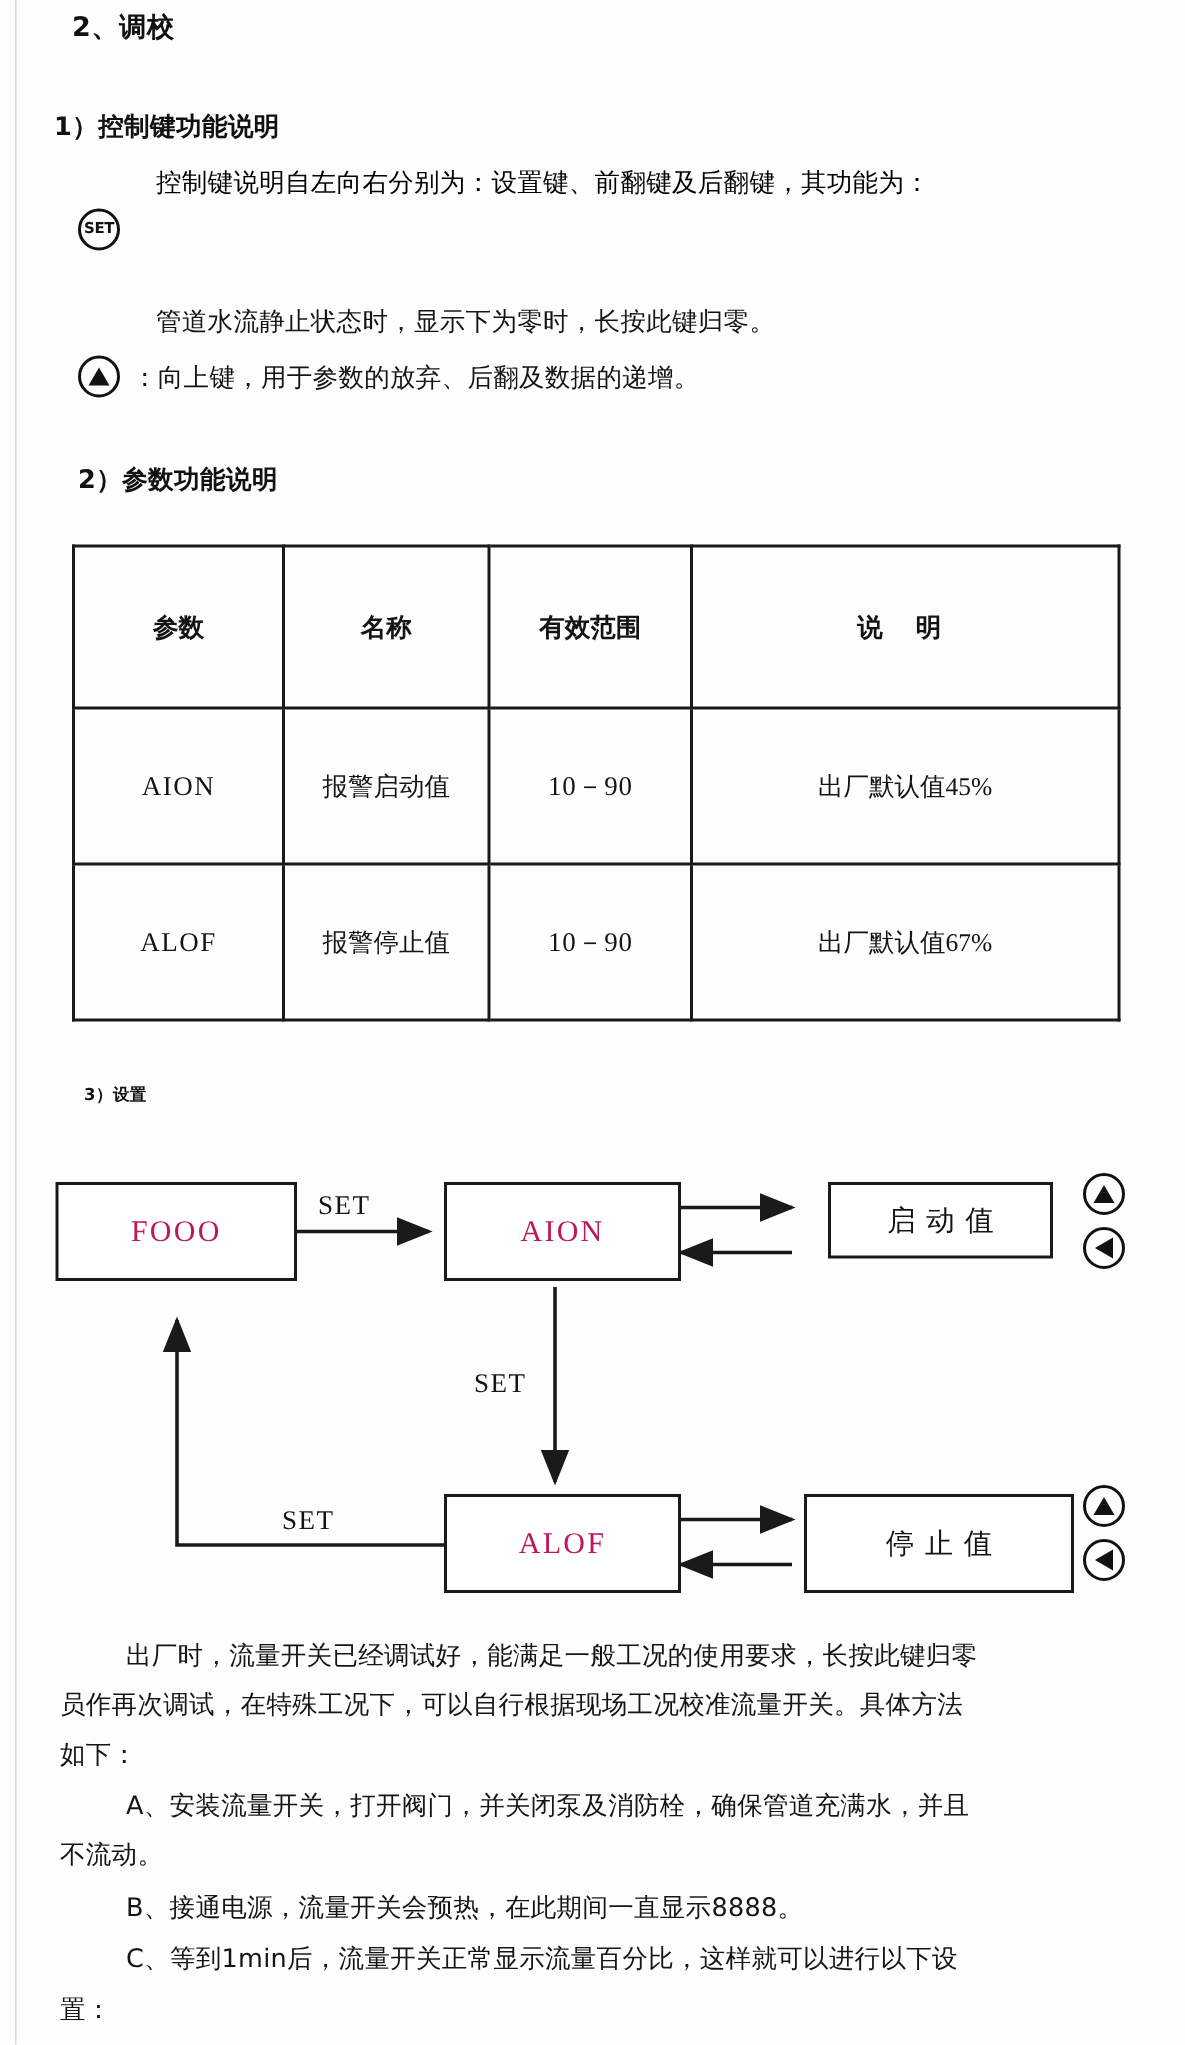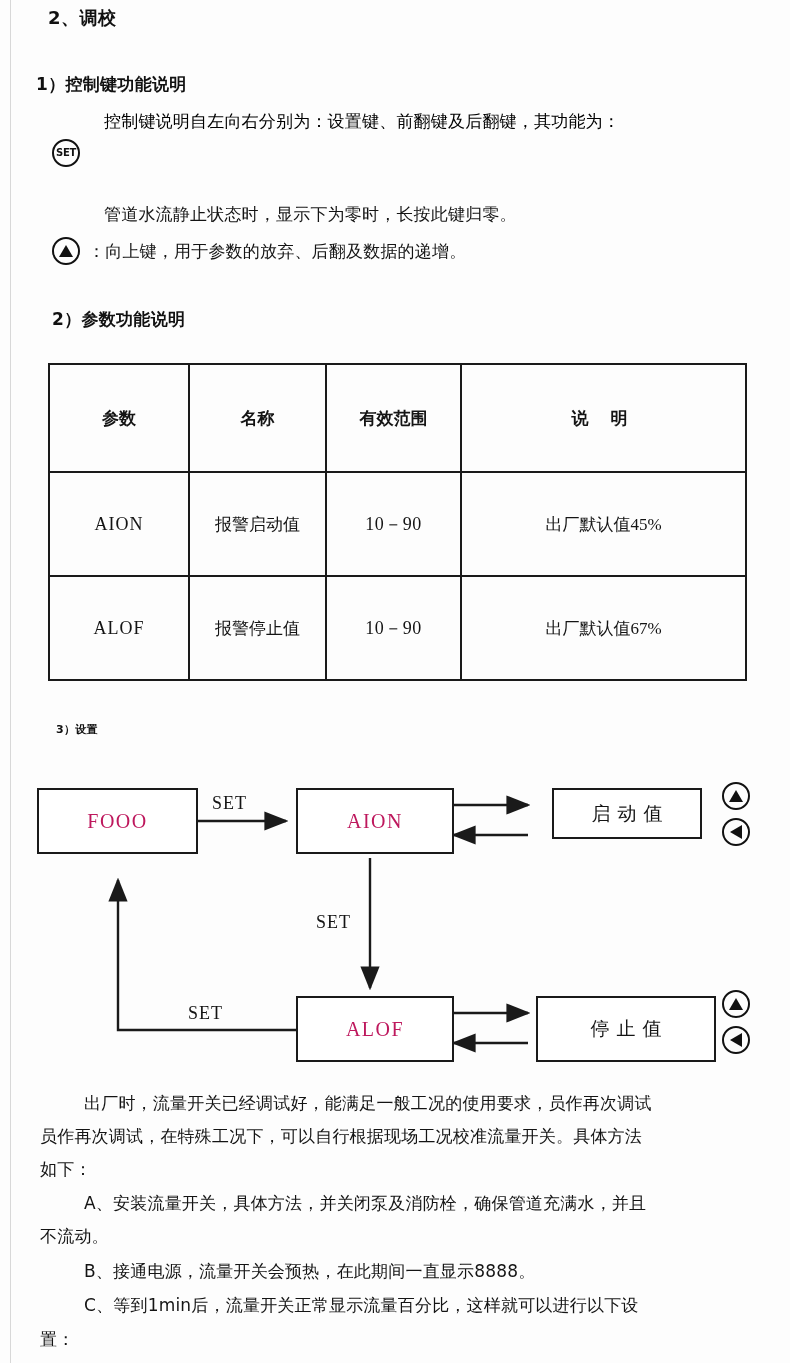--- a/index.html
+++ b/index.html
@@ -366,25 +366,25 @@
       <span class="keyicon">
           <span class="tri-up"></span>
         </span>
       <span class="keyicon">
           <span class="tri-left"></span>
         </span>
     </div>
   </div>
 
   <div class="body-text">
-    <div class="ln" style="left:84px; top:0px;">出厂时，流量开关已经调试好，能满足一般工况的使用要求，员作再次调试</div>
+    <div class="ln" style="left:84px; top:0px;">出厂时，流量开关已经调试好，能满足一般工况的使用要求，长按此键归零</div>
     <div class="ln" style="left:40px; top:33px;">员作再次调试，在特殊工况下，可以自行根据现场工况校准流量开关。具体方法</div>
     <div class="ln" style="left:40px; top:66px;">如下：</div>
 
-    <div class="ln" style="left:84px; top:100px;">A、安装流量开关，具体方法，并关闭泵及消防栓，确保管道充满水，并且</div>
+    <div class="ln" style="left:84px; top:100px;">A、安装流量开关，打开阀门，并关闭泵及消防栓，确保管道充满水，并且</div>
     <div class="ln" style="left:40px; top:133px;">不流动。</div>
 
     <div class="ln" style="left:84px; top:168px;">B、接通电源，流量开关会预热，在此期间一直显示8888。</div>
 
     <div class="ln" style="left:84px; top:202px;">C、等到1min后，流量开关正常显示流量百分比，这样就可以进行以下设</div>
     <div class="ln" style="left:40px; top:236px;">置：</div>
   </div>
 
 </div>
 

